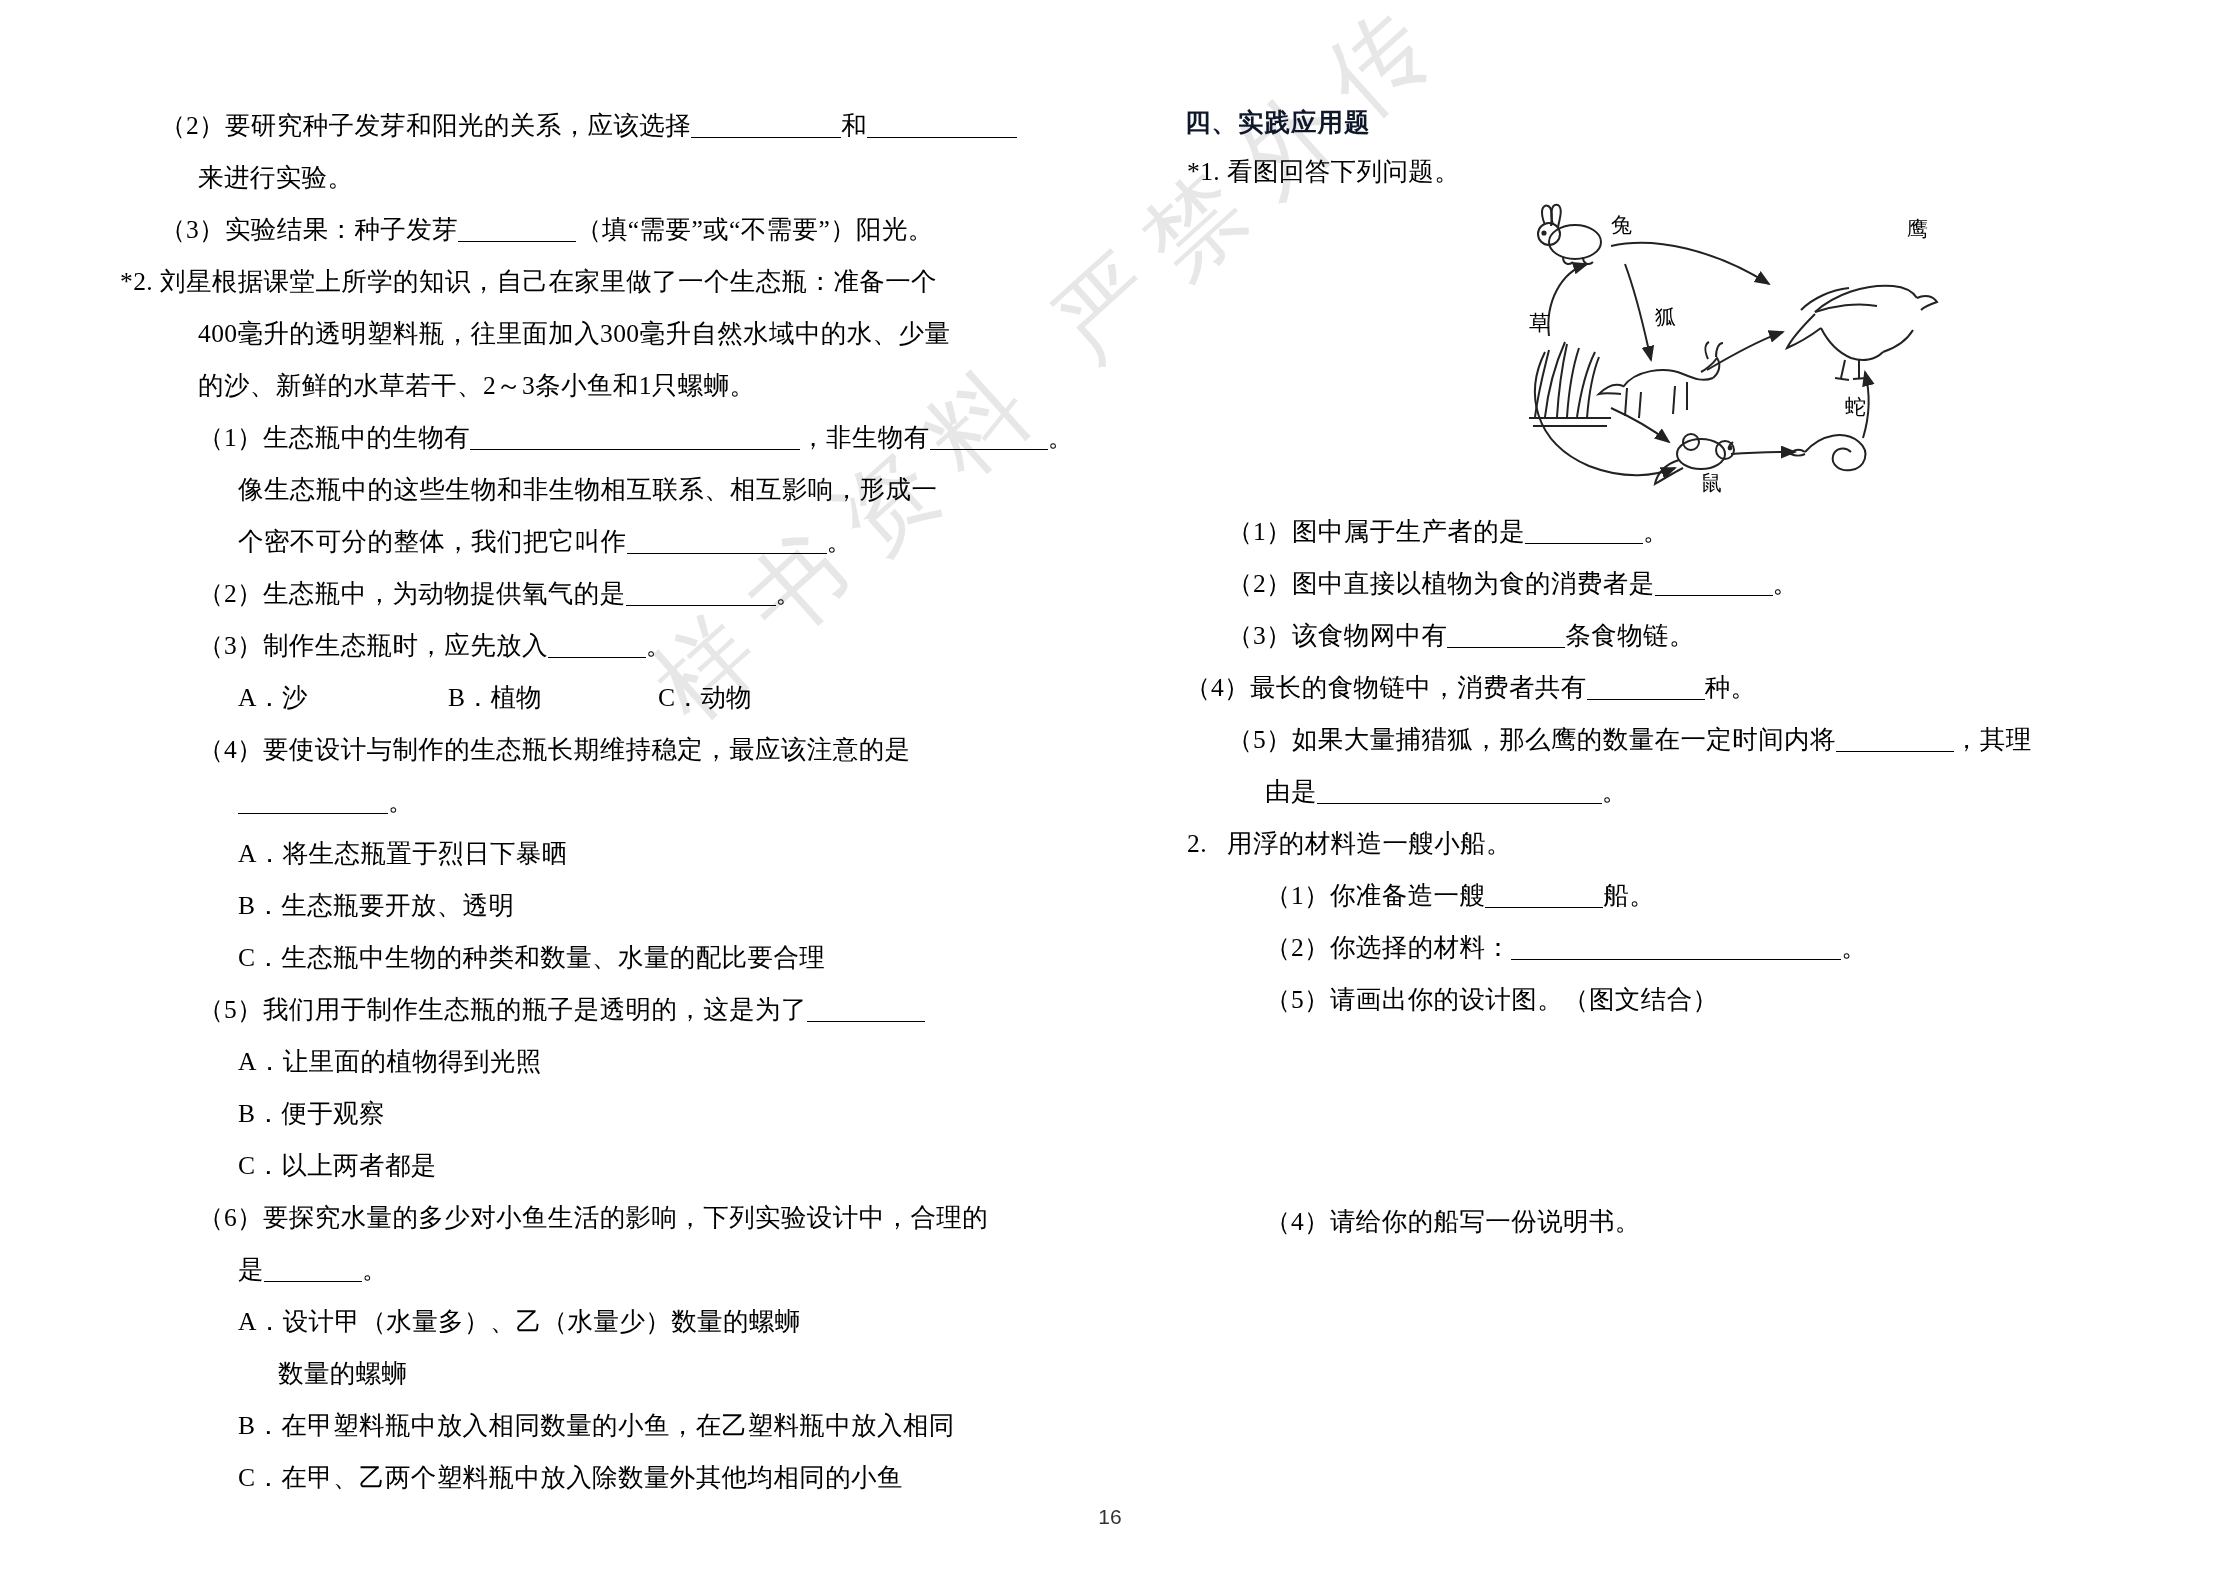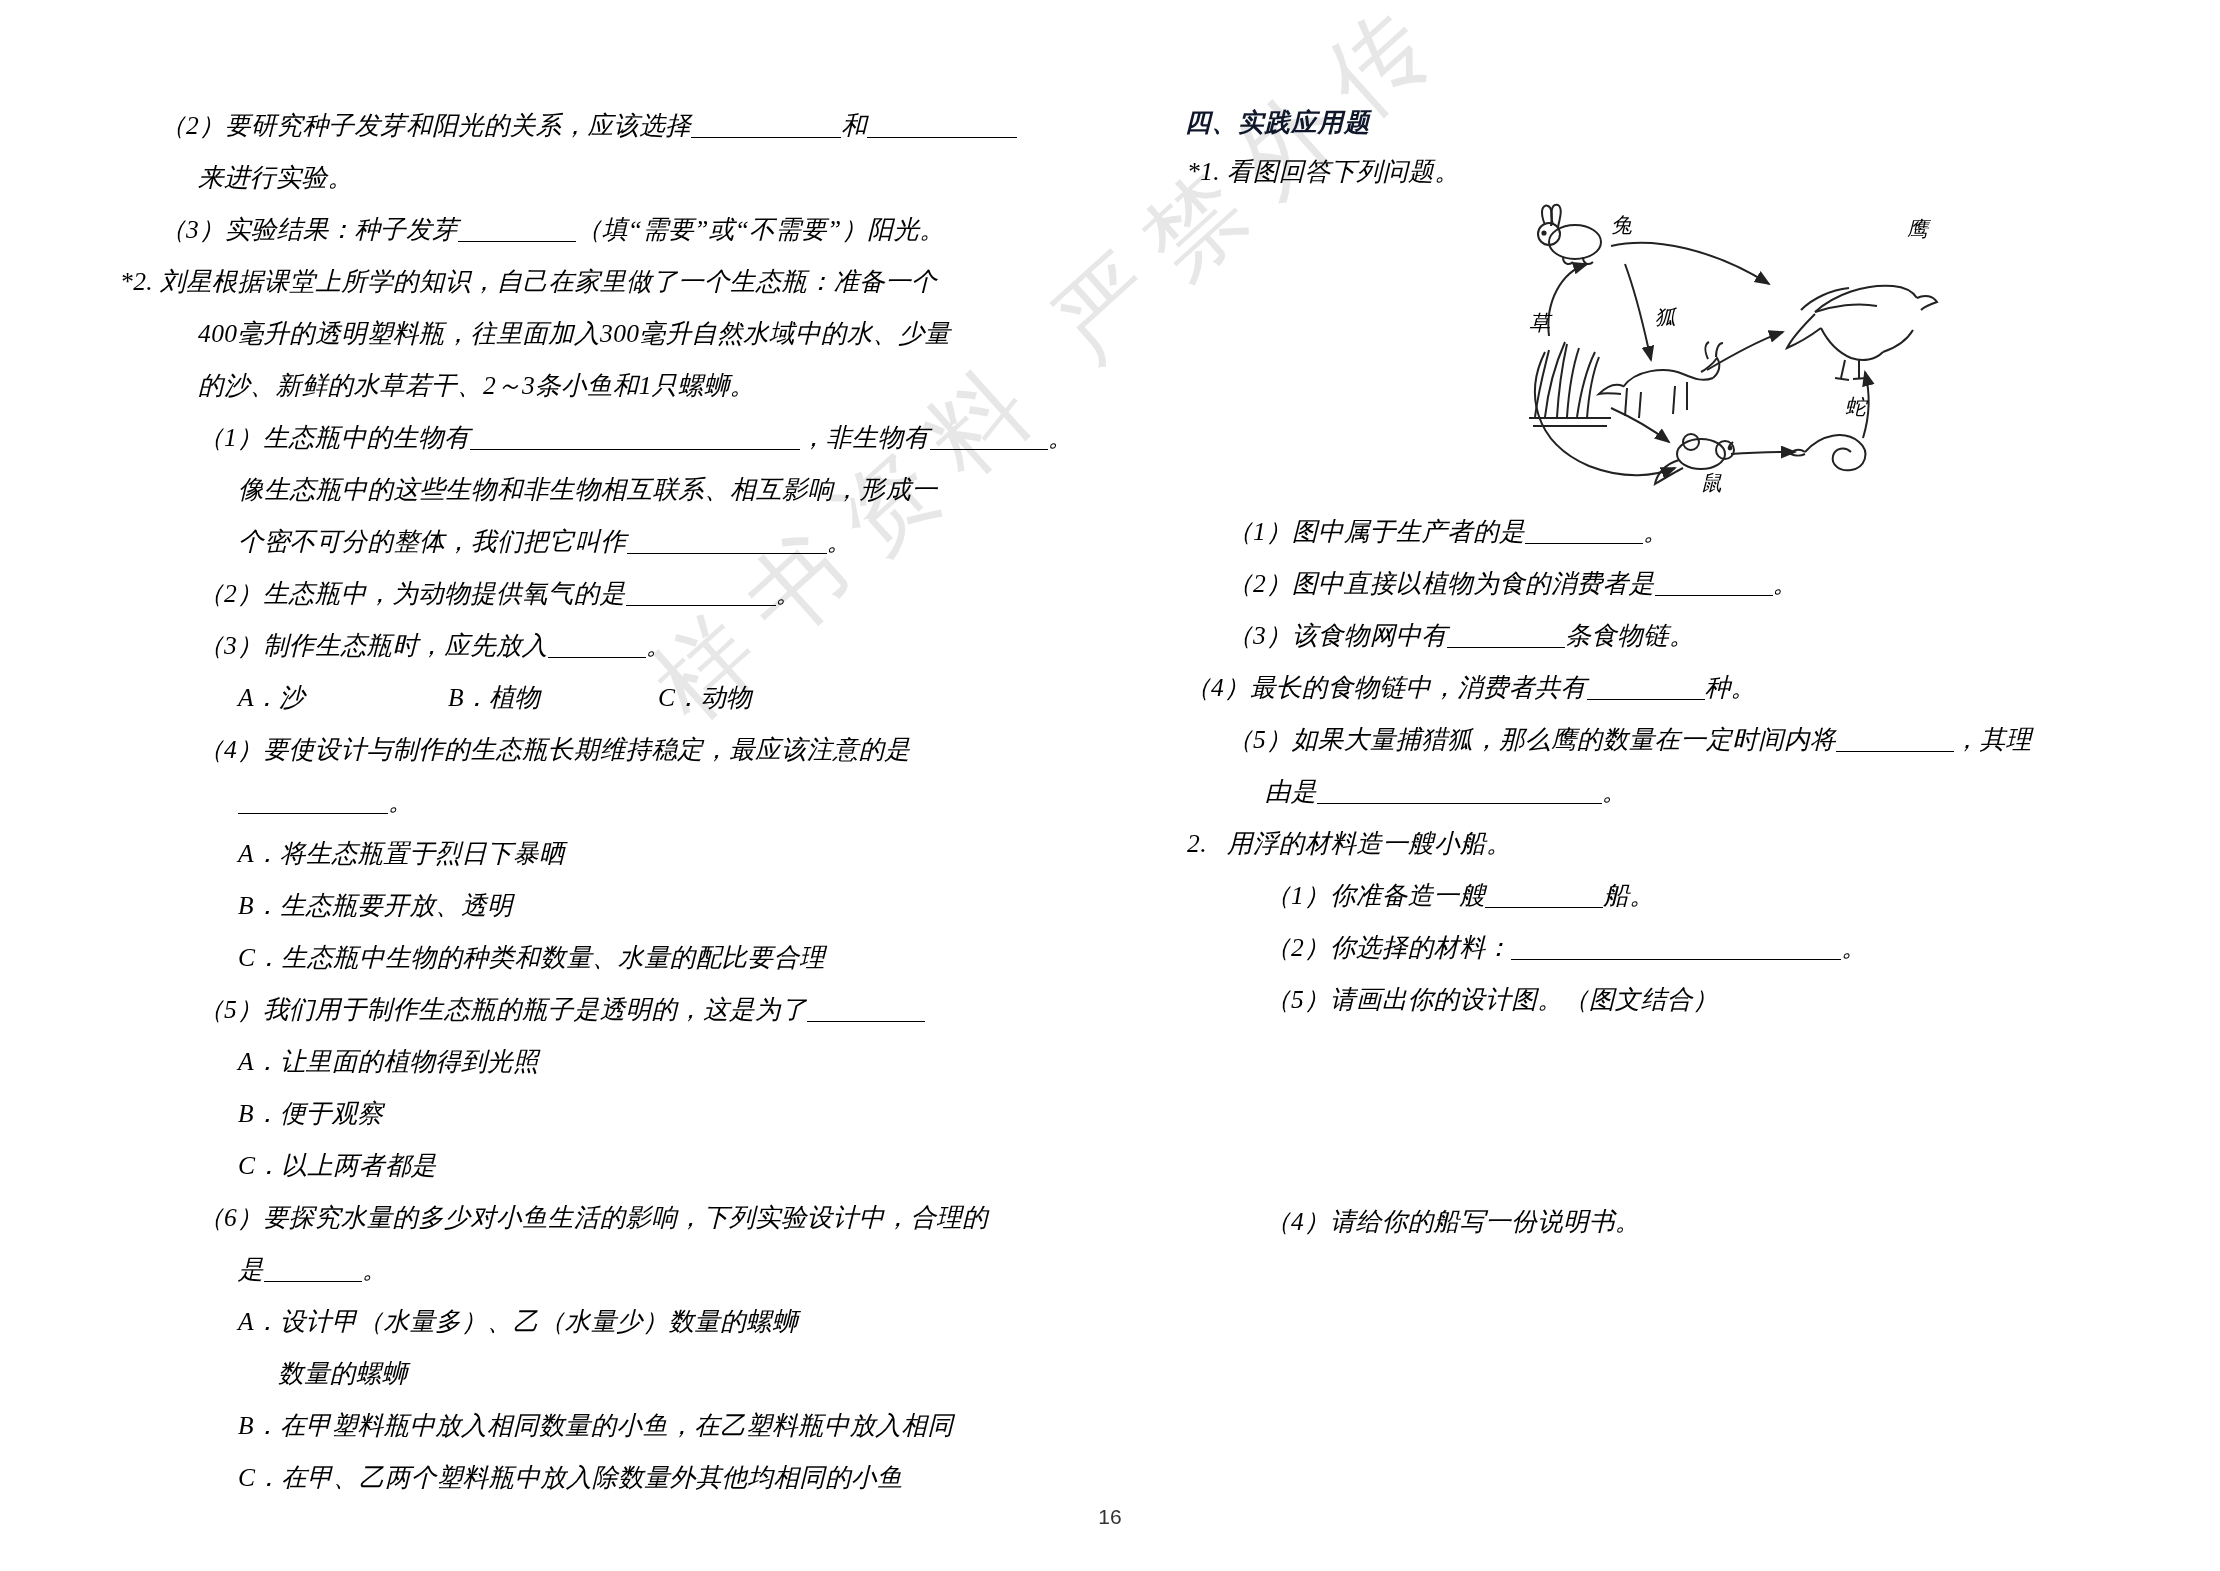--- a/index.html
+++ b/index.html
@@ -17,21 +17,20 @@
   }
   .page {
     position: absolute;
     left: 0; top: 0;
     width: 2220px;
     height: 1571px;
   }
   .col {
     position: absolute;
     top: 100px;
-    font-style: italic;
   }
   .col-left { left: 120px; width: 920px; }
   .col-right { left: 1185px; width: 940px; }
 
   .line {
     font-size: 25.5px;
     line-height: 52px;
     letter-spacing: 0.4px;
     white-space: nowrap;
   }

